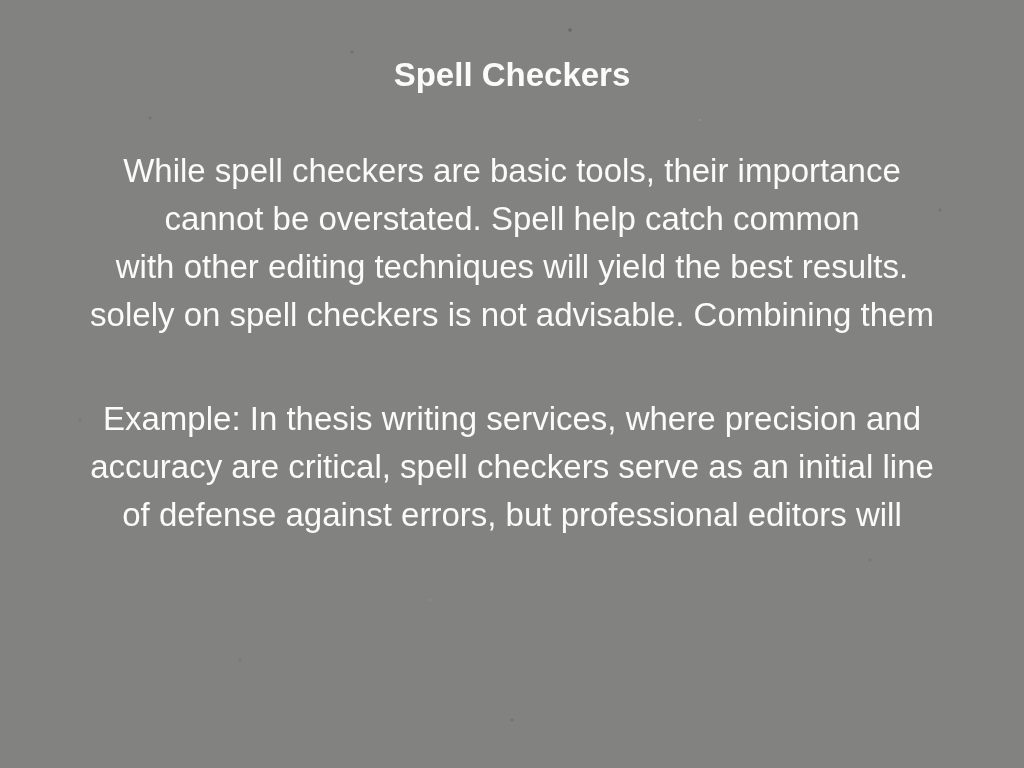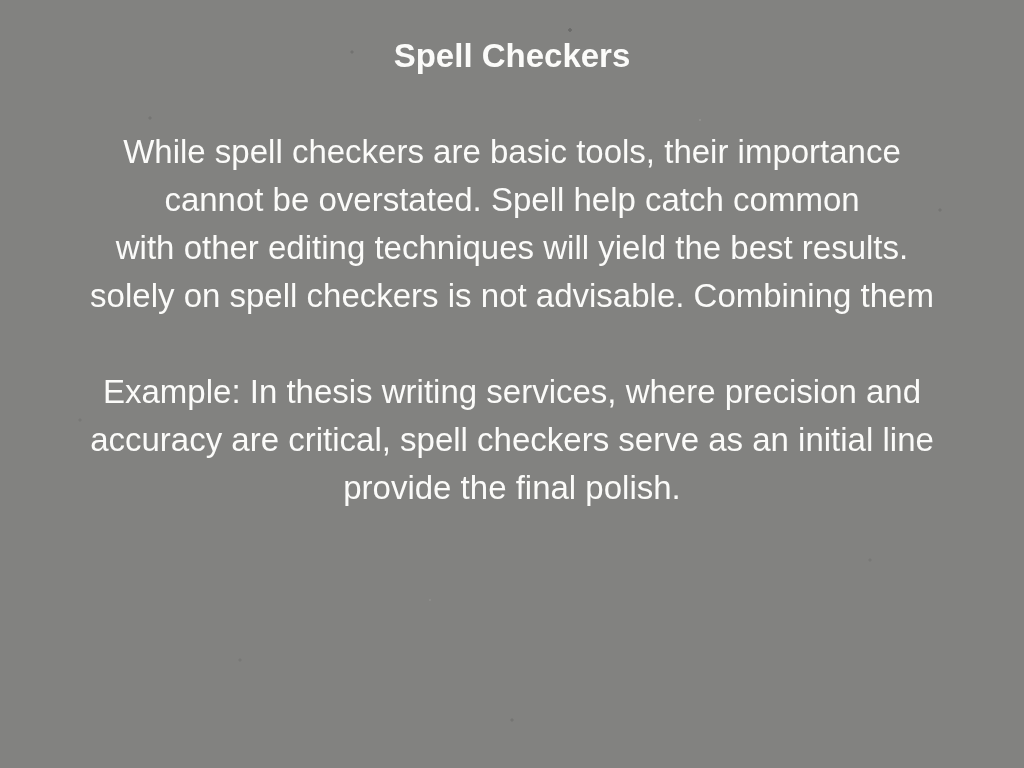--- a/index.html
+++ b/index.html
@@ -22,38 +22,39 @@
       radial-gradient(circle 2px at 870px 560px, rgba(0,0,0,0.08) 0 1.2px, transparent 2px),
       radial-gradient(circle 2px at 240px 660px, rgba(0,0,0,0.08) 0 1.2px, transparent 2px),
       radial-gradient(circle 1.5px at 700px 120px, rgba(255,255,255,0.10) 0 1px, transparent 1.5px),
       radial-gradient(circle 1.5px at 430px 600px, rgba(255,255,255,0.08) 0 1px, transparent 1.5px);
     overflow: hidden;
     font-family: "Liberation Sans", sans-serif;
     color: #fbfbf9;
     text-align: center;
   }
   .text-block {
-    padding-top: 32px;
+    padding-top: 51px;
   }
   .slide-title {
     font-size: 33px;
     font-weight: 700;
     line-height: 48px;
     white-space: nowrap;
   }
   .spacer {
     height: 48px;
   }
   .paragraph .line {
     font-size: 33px;
     font-weight: 400;
     line-height: 48px;
     white-space: nowrap;
   }
   .paragraph-2 {
+    margin-top: 8px;
   }
 </style>
 </head>
 <body>
 
 <div class="slide">
   <div class="text-block">
     <div class="slide-title">Spell Checkers</div>
 
     <div class="spacer"></div>
@@ -63,16 +64,16 @@
       <div class="line">cannot be overstated. Spell help catch common</div>
       <div class="line">with other editing techniques will yield the best results.</div>
       <div class="line">solely on spell checkers is not advisable. Combining them</div>
     </div>
 
     <div class="spacer"></div>
 
     <div class="paragraph paragraph-2">
       <div class="line">Example: In thesis writing services, where precision and</div>
       <div class="line">accuracy are critical, spell checkers serve as an initial line</div>
-      <div class="line">provide the final polish.</div>
+      <div class="line">of defense against errors, but professional editors will</div>
     </div>
   </div>
 </div>
 
 </body></html>

